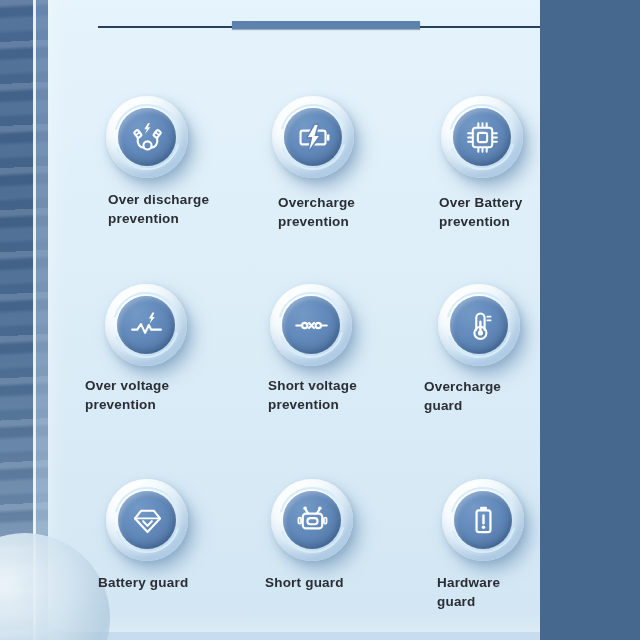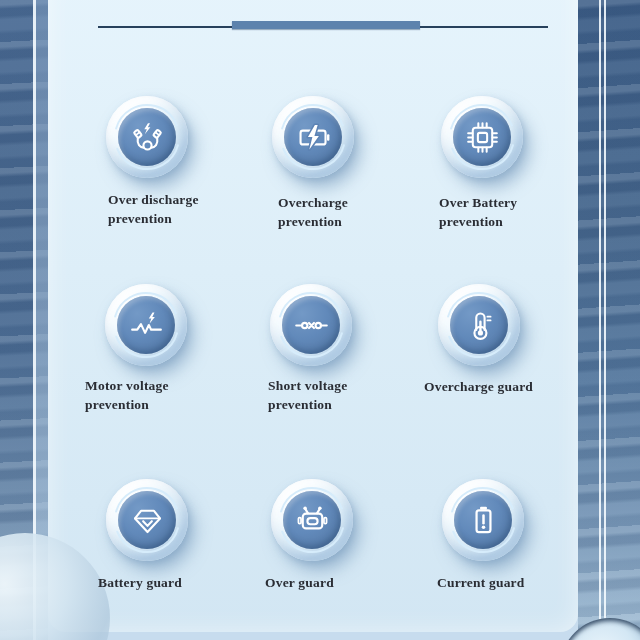--- a/index.html
+++ b/index.html
@@ -1,17 +1,17 @@
 <!DOCTYPE html>
 <html><head>
 <meta charset="utf-8">
 <style>
   html,body{margin:0;padding:0;background:#46688f;}
-  .stage{position:relative;width:640px;height:640px;overflow:hidden;
-         font-family:Liberation Serif, serif;}
+  .stage{position:relative;width:540px;height:640px;overflow:hidden;
+         font-family:Liberation Sans, sans-serif;}
 
   
   .water-left{position:absolute;left:0;top:0;width:48px;height:640px;
     background:linear-gradient(180deg,#4d6e97 0%,#47678e 30%,#4e6f96 55%,#6d8cad 80%,#93aec6 100%);}
   .water-left::before{content:"";position:absolute;inset:0;
     background:repeating-linear-gradient(177deg,
       rgba(255,255,255,.13) 0 5px, rgba(15,35,70,.12) 9px 16px,
       rgba(255,255,255,.05) 20px 30px, rgba(20,40,75,.08) 34px 42px);}
   .water-left .wline{position:absolute;left:33px;top:0;width:2.5px;height:640px;
     background:rgba(244,251,255,.92);}
@@ -171,21 +171,21 @@
       <svg class="ring" viewBox="0 0 82 82">
         <circle cx="41" cy="41" r="32" fill="none" stroke="#d6ecfb" stroke-width="2" stroke-dasharray="80 20.5" stroke-linecap="round" transform="rotate(15 41 41)"></circle>
       </svg>
       <div class="inner">
         <svg class="glyph" viewBox="0 0 40 40" fill="none" stroke="#fff" stroke-width="2.3" stroke-linecap="round" stroke-linejoin="round">
           <path d="M4.5 24.5 H10 L14 18.5 L18.5 28 L22.5 19.5 L25 24.5 H35.5"></path>
           <path d="M26.5 6 l-4 6.5 h2.7 l-2 5.5 5.8 -7.3 h-2.7 l2.3 -4.7 z" fill="#fff" stroke="none"></path>
         </svg>
       </div>
     </div>
-    <div class="label">Motor voltage
+    <div class="label">Over voltage
 prevention</div>
   </div>
 
   <div class="f4">
     <div class="sphere">
       <svg class="ring" viewBox="0 0 82 82">
         <circle cx="41" cy="41" r="32" fill="none" stroke="#d6ecfb" stroke-width="2" stroke-dasharray="80 20.5" stroke-linecap="round" transform="rotate(15 41 41)"></circle>
       </svg>
       <div class="inner">
         <svg class="glyph" viewBox="0 0 40 40" fill="none" stroke="#fff" stroke-width="2.3" stroke-linecap="round" stroke-linejoin="round">
@@ -246,33 +246,33 @@
             <circle cx="12" cy="6.8" r="1.9" fill="#fff" stroke="none"></circle>
           <path d="M25 12 L27.5 8"></path>
             <circle cx="28" cy="6.8" r="1.9" fill="#fff" stroke="none"></circle>
           <rect x="9.5" y="12.5" width="21" height="16" rx="3.5"></rect>
           <rect x="14.5" y="17.5" width="11" height="6.5" rx="3.2"></rect>
           <rect x="4.8" y="16.8" width="2.8" height="6.5" rx="1.2" stroke-width="1.9"></rect>
           <rect x="32.4" y="16.8" width="2.8" height="6.5" rx="1.2" stroke-width="1.9"></rect>
         </svg>
       </div>
     </div>
-    <div class="label">Over guard</div>
+    <div class="label">Short guard</div>
   </div>
 
   <div class="f8">
     <div class="sphere">
       <svg class="ring" viewBox="0 0 82 82">
         <circle cx="41" cy="41" r="32" fill="none" stroke="#d6ecfb" stroke-width="2" stroke-dasharray="80 20.5" stroke-linecap="round" transform="rotate(15 41 41)"></circle>
       </svg>
       <div class="inner">
         <svg class="glyph" viewBox="0 0 40 40" fill="none" stroke="#fff" stroke-width="2.4" stroke-linecap="round" stroke-linejoin="round">
           <rect x="16.3" y="5.2" width="7.4" height="3.2" rx="1.1" fill="#fff" stroke="none"></rect>
           <rect x="12.5" y="9" width="15" height="23.5" rx="2.6"></rect>
           <path d="M20 14.5 V23" stroke-width="2.7"></path>
           <circle cx="20" cy="27.3" r="1.9" fill="#fff" stroke="none"></circle>
         </svg>
       </div>
     </div>
-    <div class="label">Current guard</div>
+    <div class="label">Hardware guard</div>
   </div>
 
 </div>
 
 </body></html>

